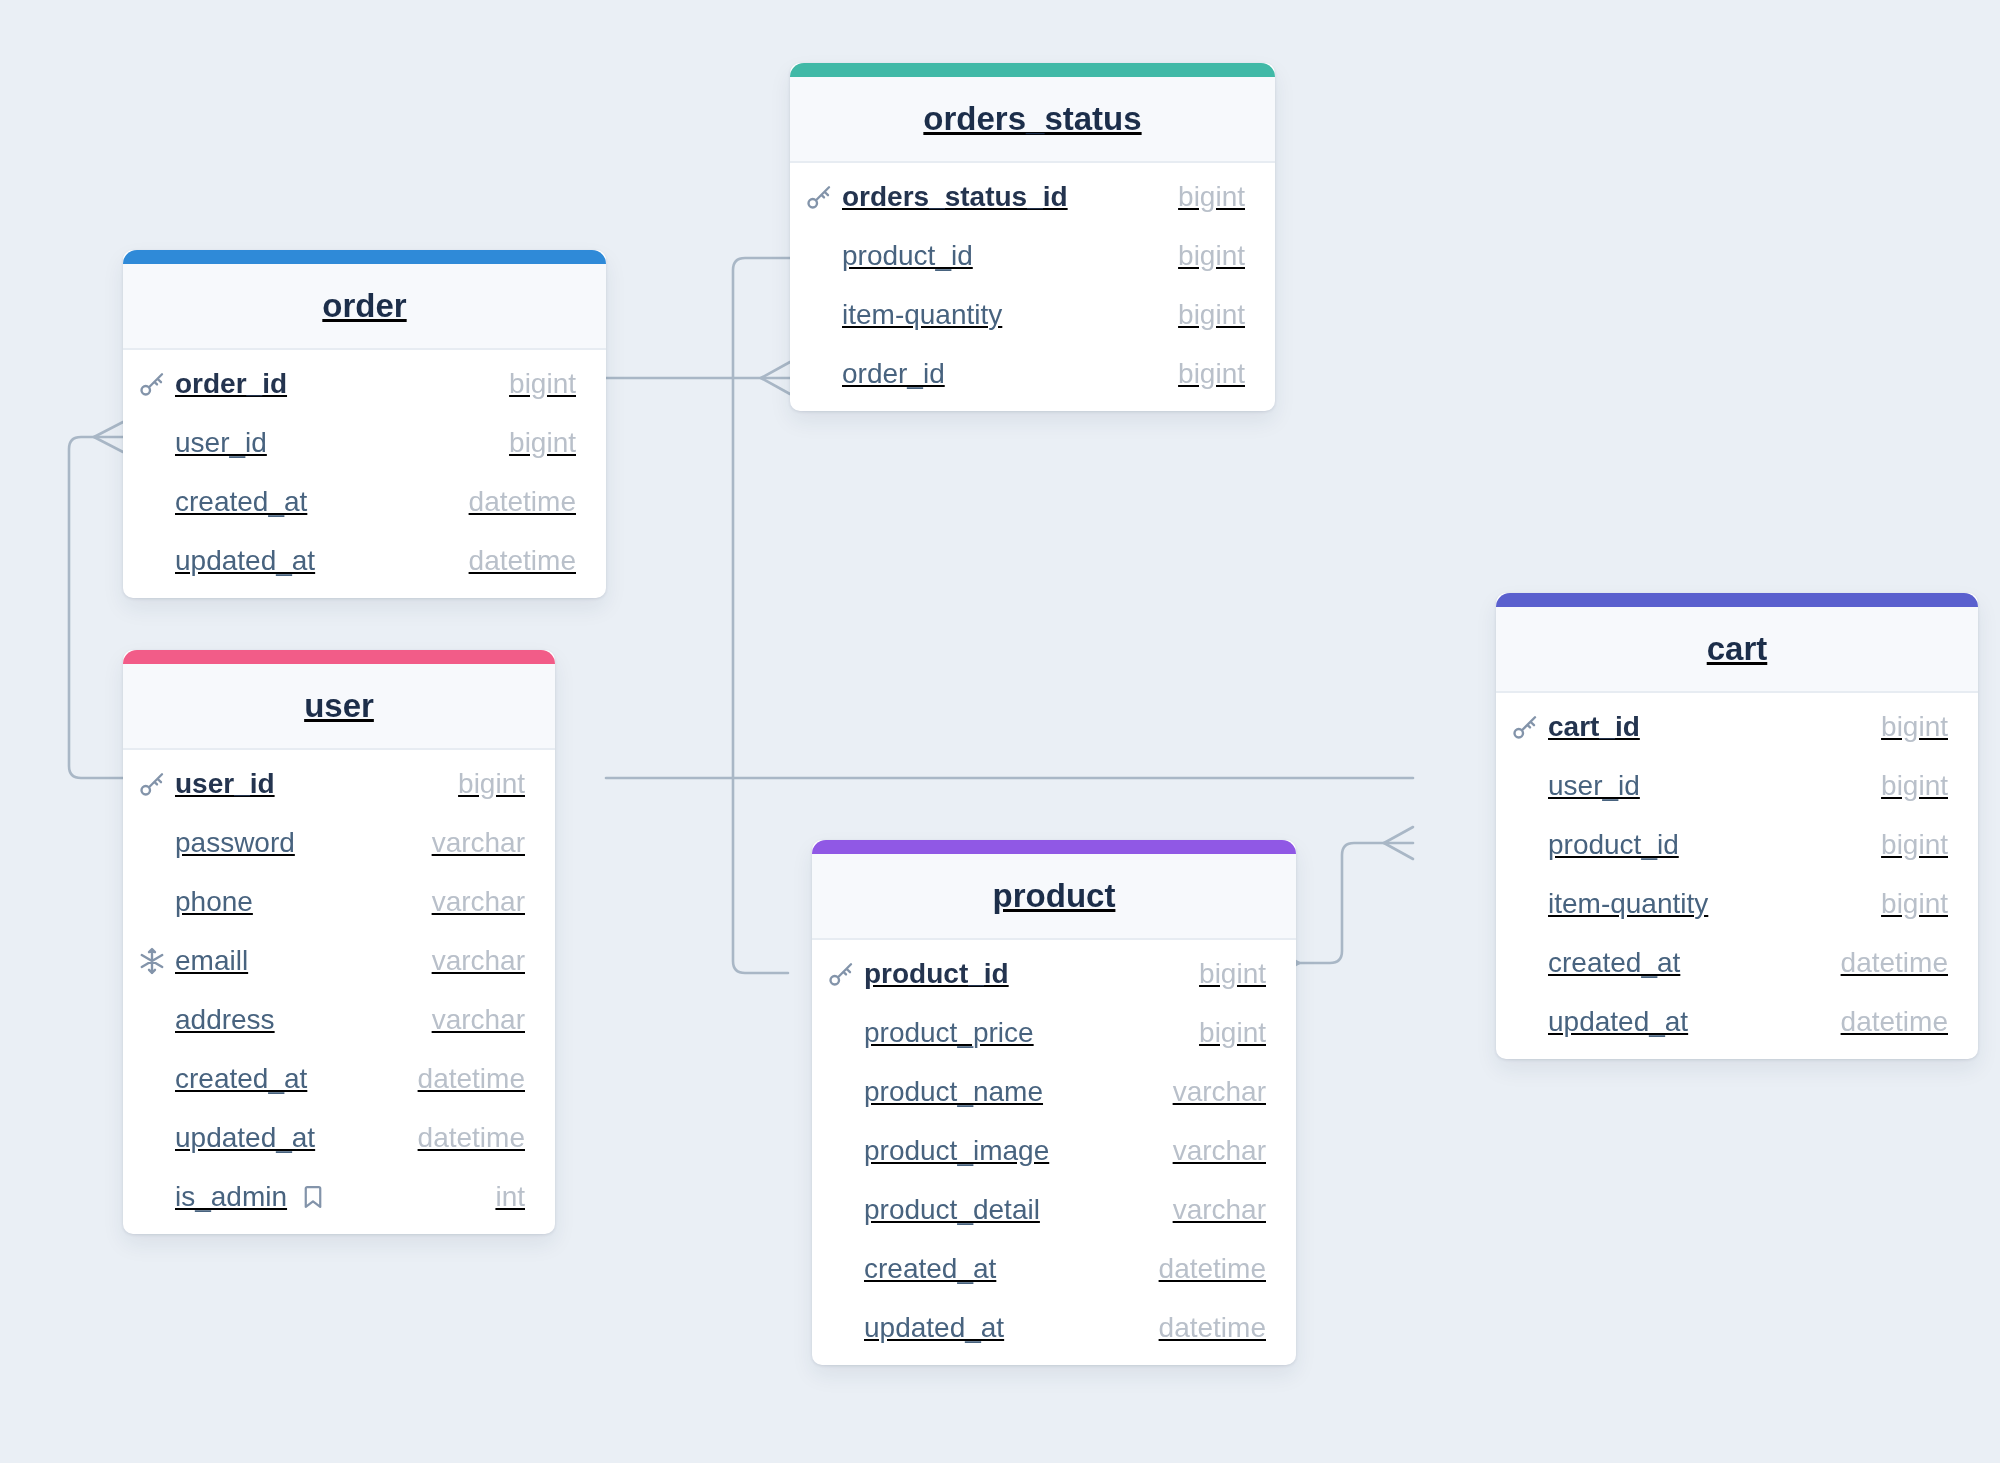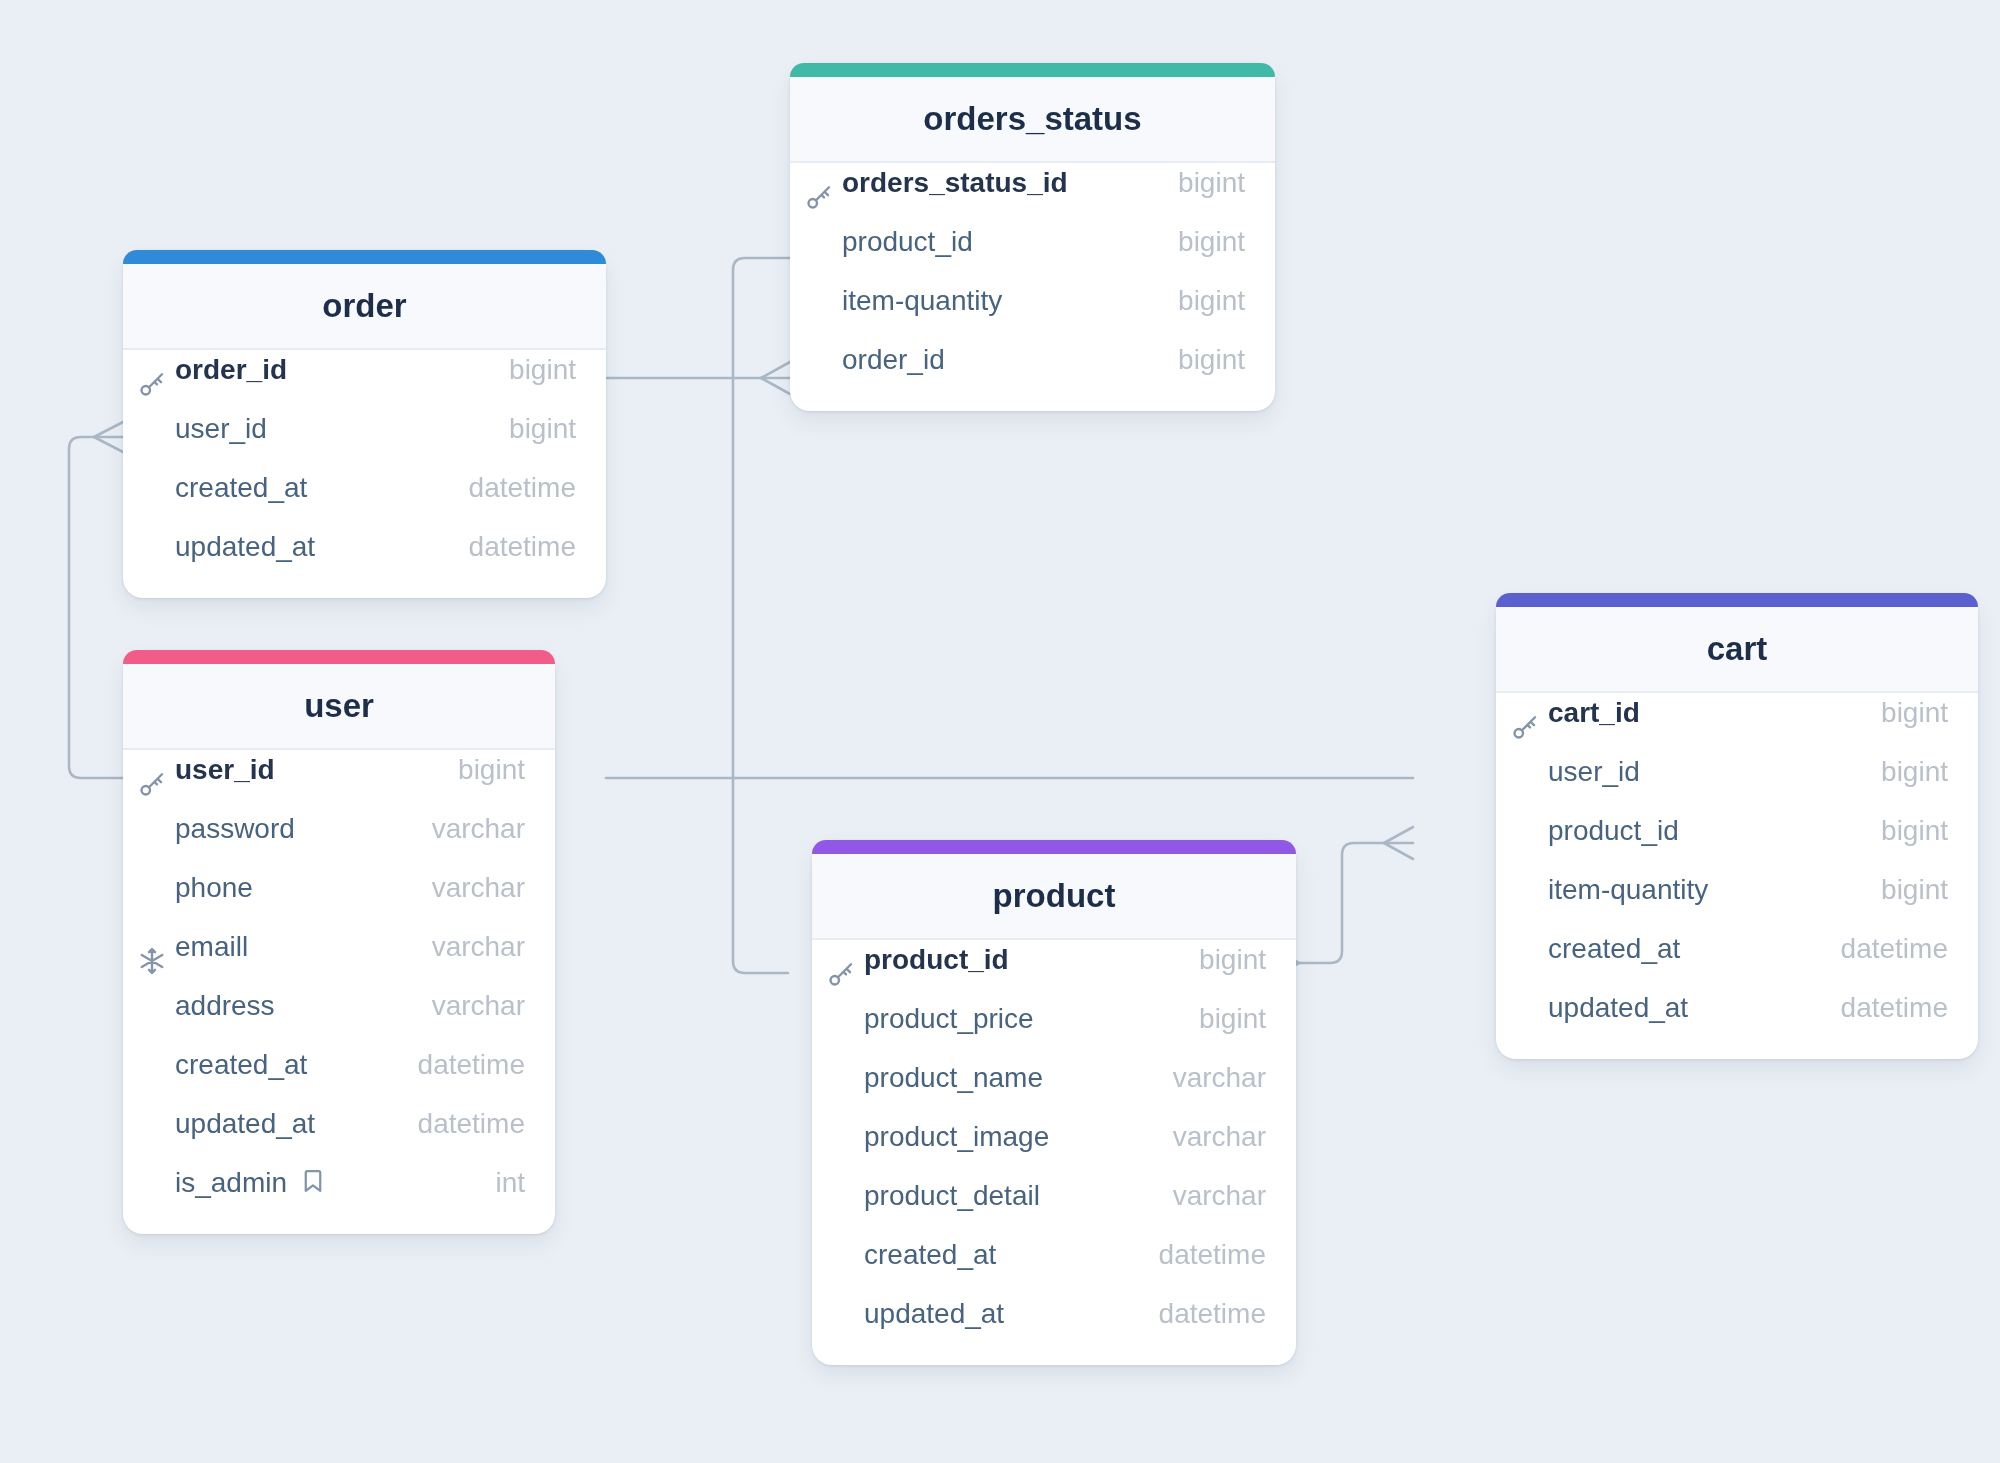--- a/index.html
+++ b/index.html
@@ -23,22 +23,23 @@
     fill: none;
     stroke: #a9b7c6;
     stroke-width: 2.6;
     stroke-linecap: round;
     stroke-linejoin: round;
   }
   .table-card {
     position: absolute;
     z-index: 1;
     background: #ffffff;
-    border-radius: 20px;
+    border-radius: 10px;
     box-shadow: 0 1px 3px rgba(30,50,80,.12), 0 10px 22px rgba(30,50,80,.08);
+    text-decoration: underline;
   }
   .accent-bar {
     height: 14px;
     border-radius: 14px 14px 0 0;
   }
   .table-title {
     height: 84px;
     display: flex;
     align-items: center;
     justify-content: center;
@@ -47,21 +48,21 @@
     color: #1c2e4a;
     background: #f7f9fc;
     border-bottom: 2px solid #e7ecf2;
     border-radius: 0;
   }
   .table-rows { padding: 4px 0 8px 0; }
   .field-row {
     position: relative;
     height: 59px;
     display: flex;
-    align-items: flex-start;
+    align-items: center;
     padding: 0 30px 0 52px;
     font-size: 28px;
     color: #48637f;
   }
   .field-row.pk .field-name {
     font-weight: 700;
     color: #24344f;
   }
   .field-type {
     margin-left: auto;

